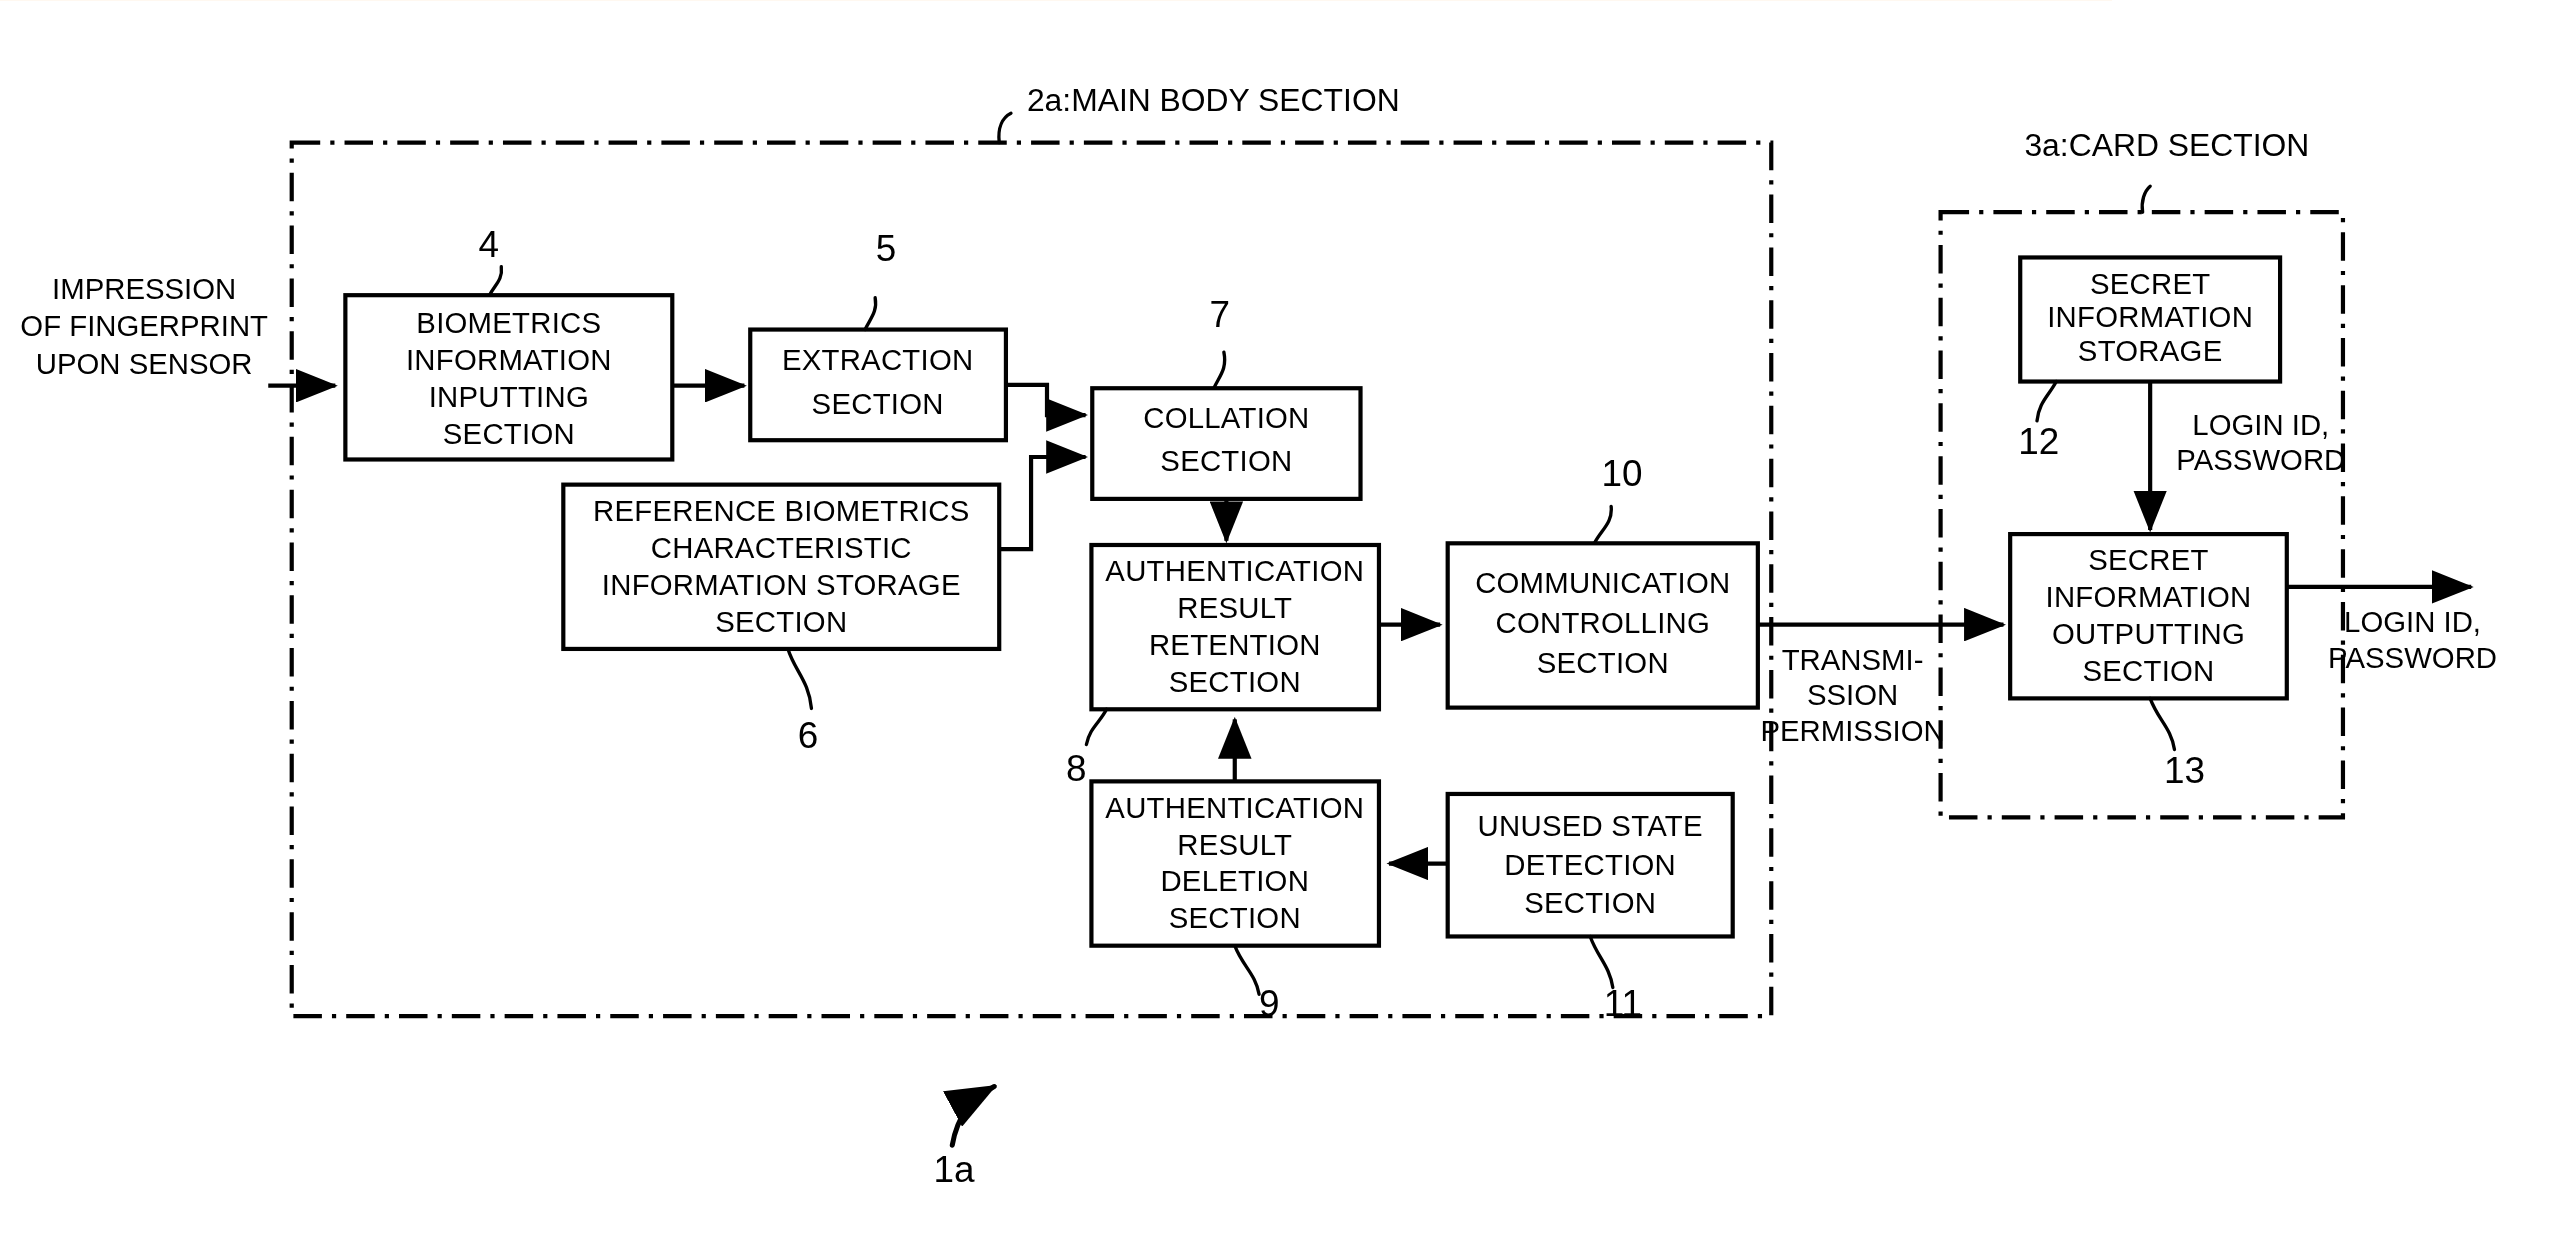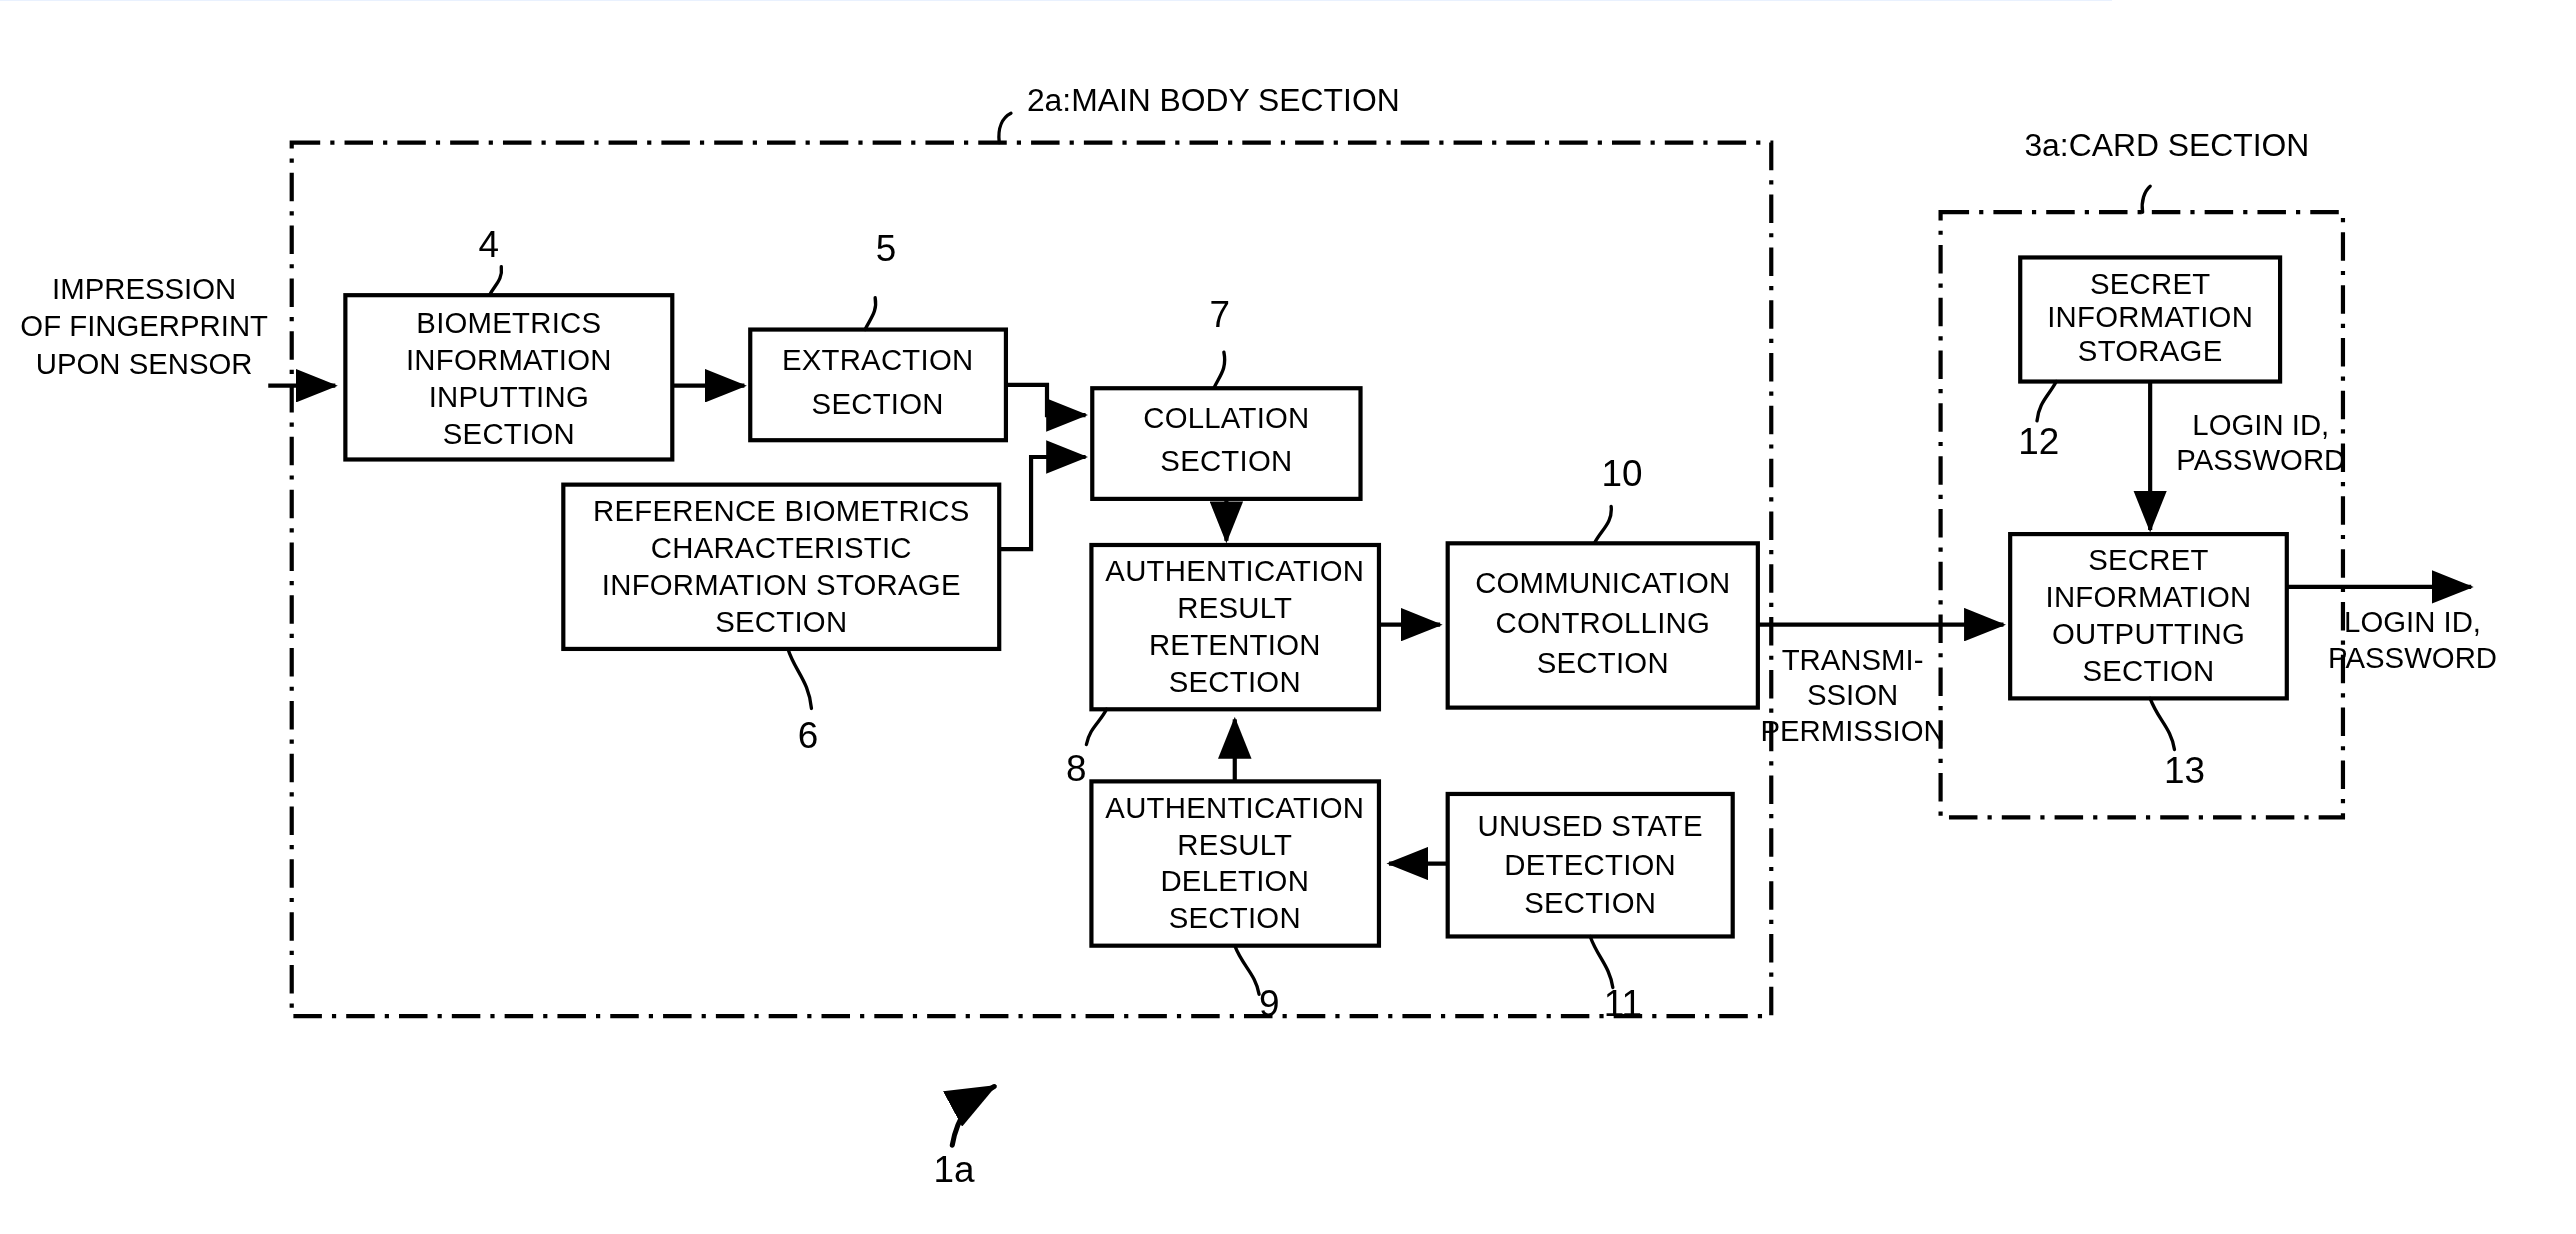--- a/index.html
+++ b/index.html
@@ -11,21 +11,21 @@
   body {
     width: 2576px;
     height: 1235px;
     font-family: "Liberation Sans", sans-serif;
     overflow: hidden;
   }
   #diagram-root {
     position: relative;
     width: 2112px;
     height: 1235px;
-    background: #3b82f6;
+    background: #fdba74;
   }
   svg#diagram-svg {
     position: absolute;
     top: 0; left: 0;
     width: 2576px;
     height: 1235px;
     display: block;
   }
   .box-rect {
     fill: #ffffff;

